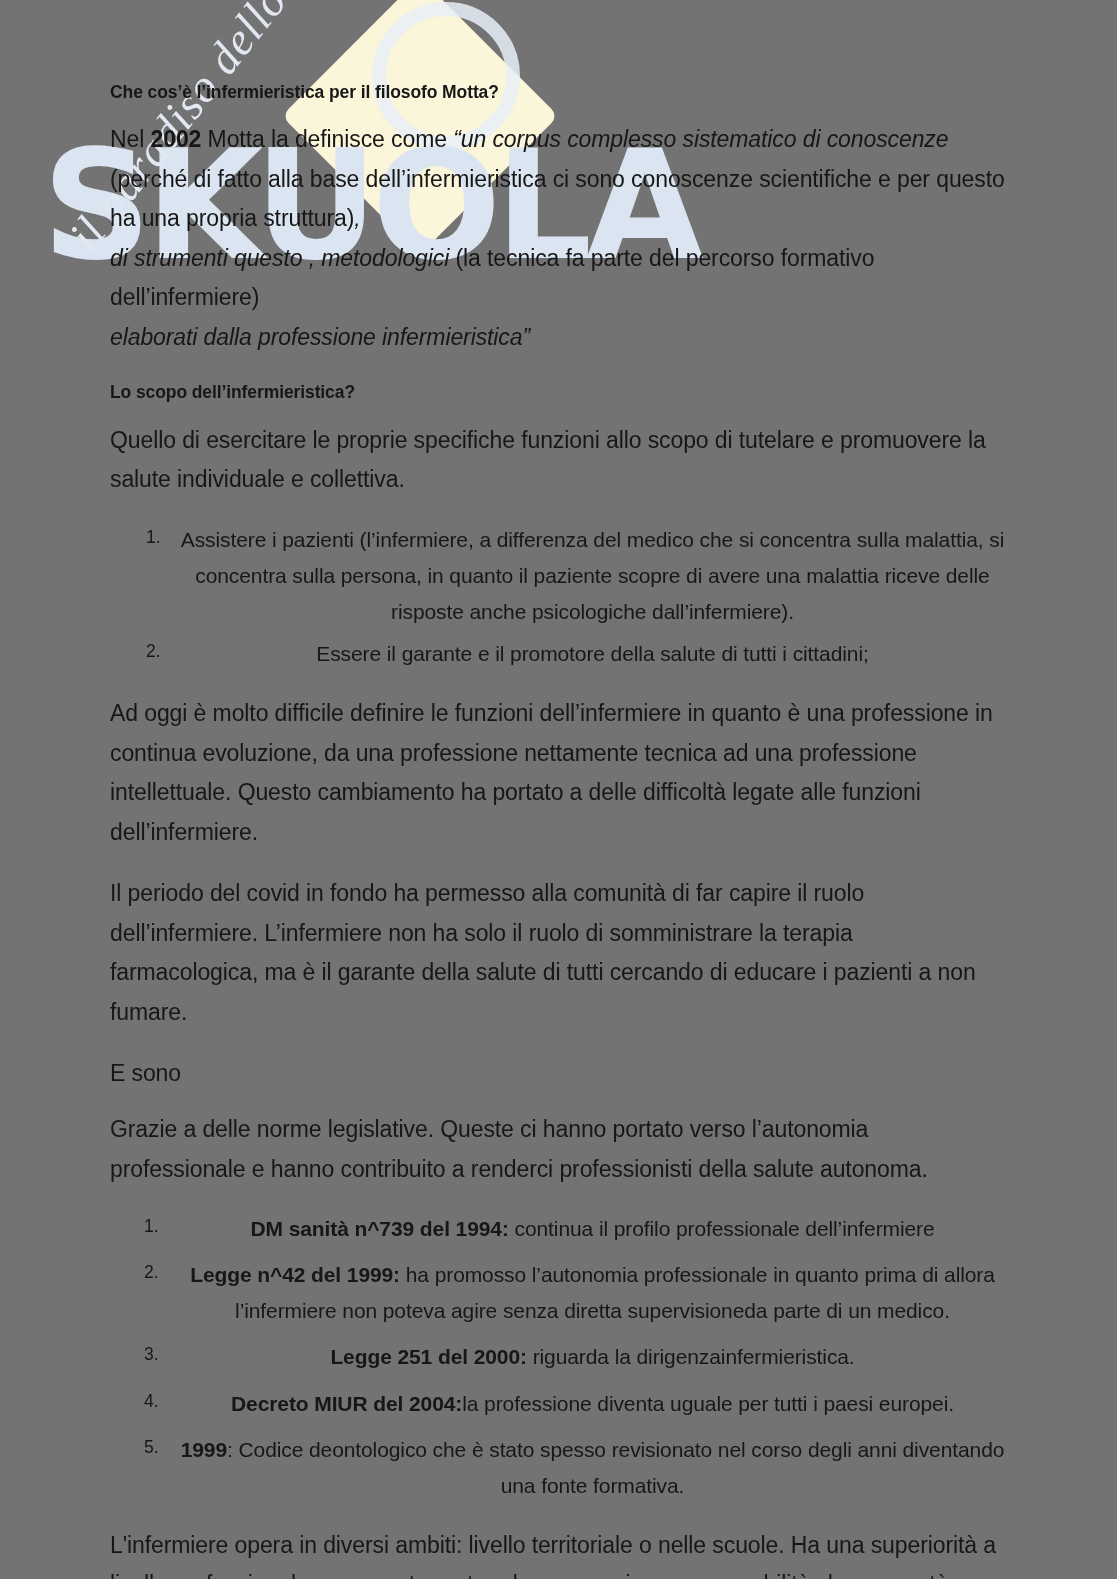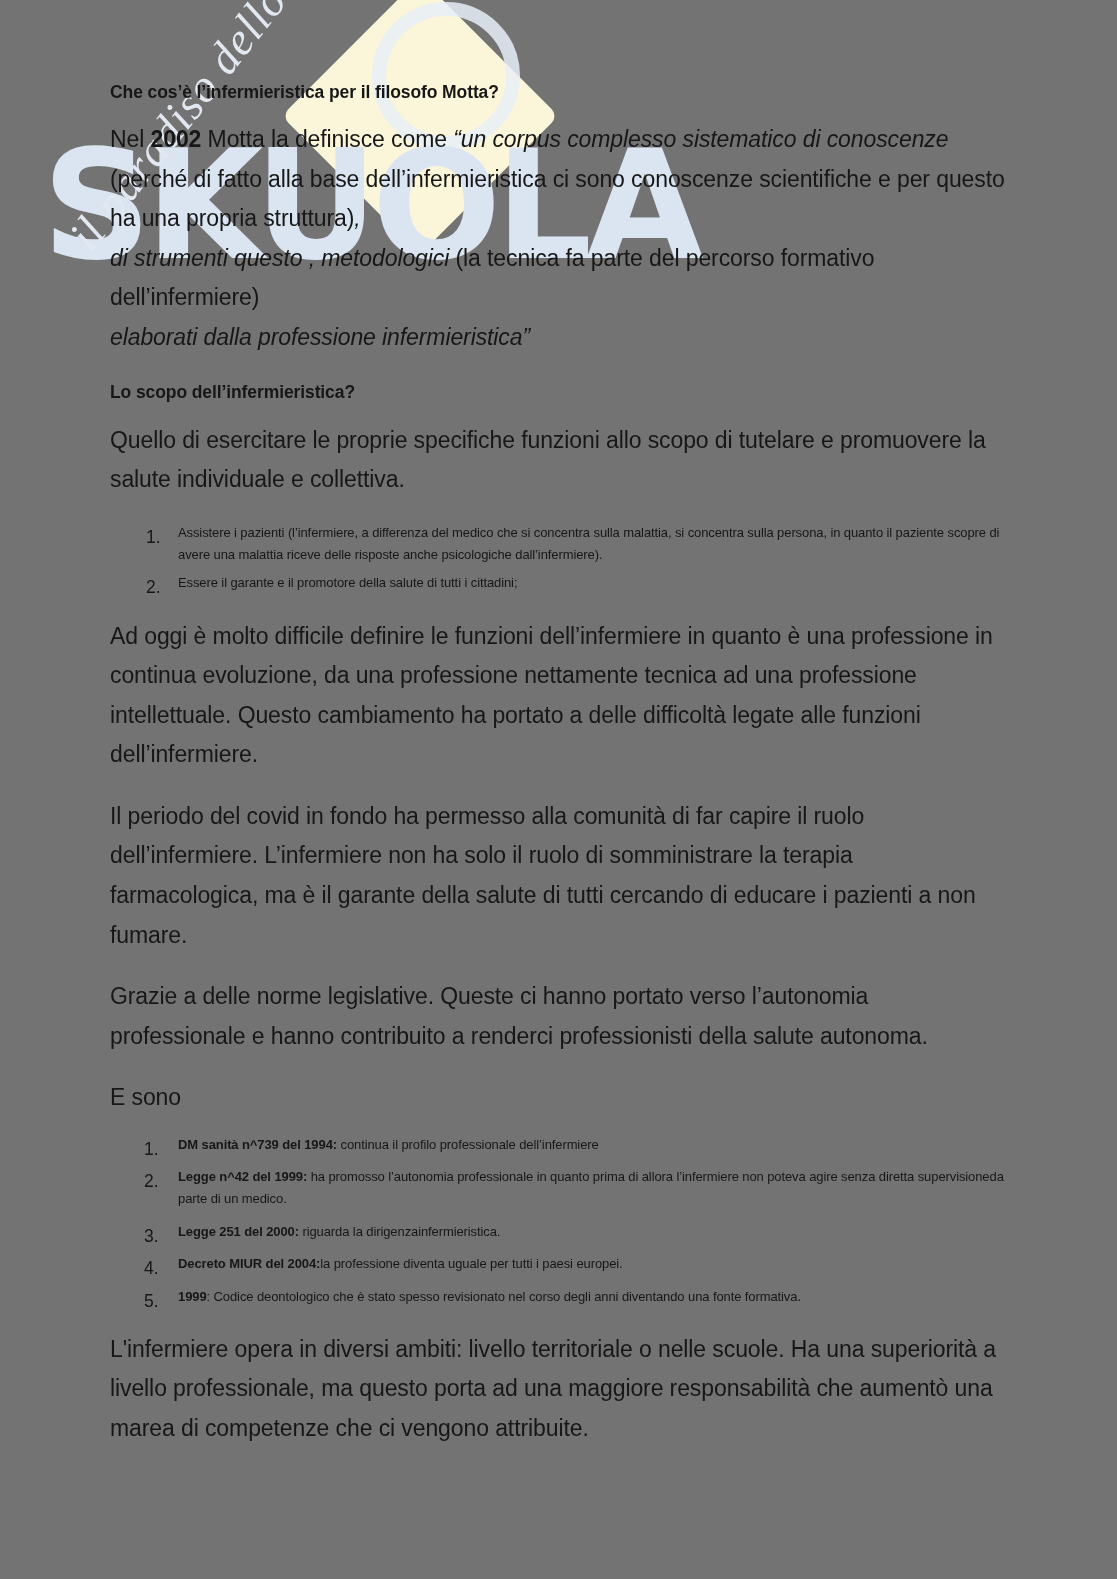--- a/index.html
+++ b/index.html
@@ -101,25 +101,26 @@
 
   ol.numlist {
     margin: 0 0 22px 0;
     padding: 0;
     list-style: none;
     counter-reset: li;
   }
   ol.numlist > li {
     position: relative;
     counter-increment: li;
-    font-size: 13px;
+    font-size: 21px;
     line-height: 1.72;
     padding-left: 68px;
     margin-bottom: 6px;
     letter-spacing: -0.1px;
+    text-align: center;
   }
   ol.numlist > li::before {
     content: counter(li) ".";
     position: absolute;
     left: 36px;
     top: 0;
     font-size: 17.5px;
     font-weight: 400;
     color: #171717;
   }
@@ -156,23 +157,23 @@
     <ol class="numlist">
       <li>Assistere i pazienti (l’infermiere, a differenza del medico che si concentra sulla malattia, si concentra sulla persona, in quanto il paziente scopre di avere una malattia riceve delle risposte anche psicologiche dall’infermiere).</li>
       <li>Essere il garante e il promotore della salute di tutti i cittadini;</li>
     </ol>
 
     <p class="para">Ad oggi è molto difficile definire le funzioni dell’infermiere in quanto è una professione in continua evoluzione, da una professione nettamente tecnica ad una professione intellettuale. Questo cambiamento ha portato a delle difficoltà legate alle funzioni dell’infermiere.</p>
 
     <p class="para">Il periodo del covid in fondo ha permesso alla comunità di far capire il ruolo dell’infermiere. L’infermiere non ha solo il ruolo di somministrare la terapia farmacologica, ma è il garante della salute di tutti cercando di educare i pazienti a non fumare.</p>
 
 
+    <p class="para tight">E sono</p>
+
     <p class="para">Grazie a delle norme legislative. Queste ci hanno portato verso l’autonomia professionale e hanno contribuito a renderci professionisti della salute autonoma.</p>
-
-    <p class="para tight">E sono</p>
 
     <ol class="numlist laws">
       <li><span class="bd">DM sanità n^739 del 1994:</span><span> continua il profilo professionale dell’infermiere</span></li>
       <li><span class="bd">Legge n^42 del 1999:</span><span> ha promosso l’autonomia professionale in quanto prima di allora l’infermiere non poteva agire senza diretta supervisioneda parte di un medico.</span></li>
       <li><span class="bd">Legge 251 del 2000:</span><span> riguarda la dirigenzainfermieristica.</span></li>
       <li><span class="bd">Decreto MIUR del 2004:</span><span>la professione diventa uguale per tutti i paesi europei.</span></li>
       <li><span class="bd">1999</span><span>: Codice deontologico che è stato spesso revisionato nel corso degli anni diventando una fonte formativa.</span></li>
     </ol>
 
     <p class="para">L'infermiere opera in diversi ambiti: livello territoriale o nelle scuole. Ha una superiorità a livello professionale, ma questo porta ad una maggiore responsabilità che aumentò una marea di competenze che ci vengono attribuite.</p>

